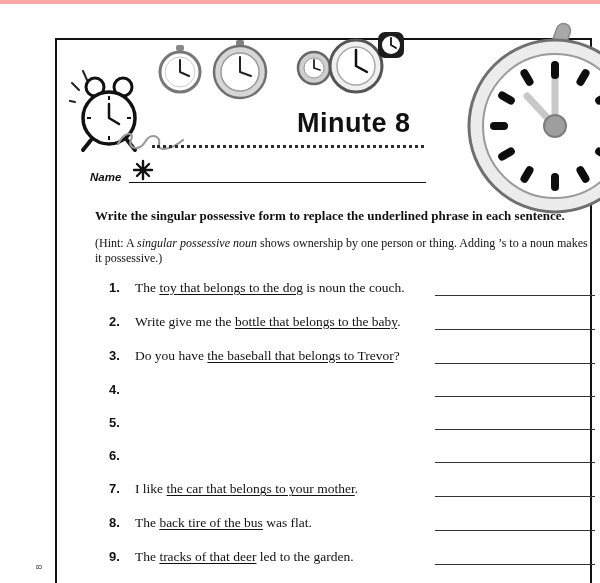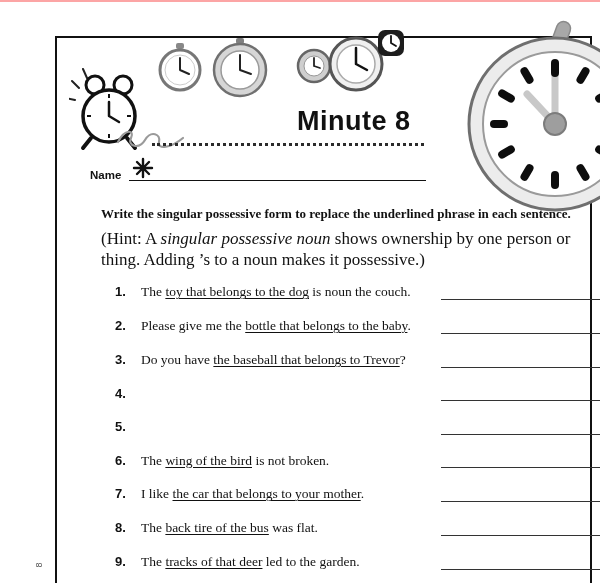--- a/index.html
+++ b/index.html
@@ -1,34 +1,34 @@
 <!DOCTYPE html>
 <html><head>
 <meta charset="utf-8">
 <style>
   * { margin:0; padding:0; box-sizing:border-box; }
   html,body { width:600px; height:583px; background:#fff; }
   body { font-family:"Liberation Serif", serif; color:#111; }
-  .page { position:relative; width:600px; height:583px; background:#fff; overflow:hidden; border-top:2px solid #fca5a5; }
+  .page { position:relative; width:600px; height:583px; background:#fff; overflow:hidden; border-top:4px solid #fca5a5; }
   .sheet { position:absolute; left:55px; top:34px; width:537px; height:566px; border:2.5px solid #111; background:#fff; }
   .deco { position:absolute; }
   .alarm       { left:12px;  top:30px;  }
   .squiggle    { left:56px;  top:86px;  }
   .clock-a     { left:99px;  top:4px;   }
   .clock-b     { left:154px; top:0px;   }
   .cluster     { left:237px; top:-10px; }
   .big-clock   { left:398px; top:-26px; }
   .title { position:absolute; left:240px; top:68px; font-family:"Liberation Sans", sans-serif; font-weight:700; font-size:27px; letter-spacing:.5px; color:#111; }
   .dotted { position:absolute; left:95px; top:105px; width:272px; border-bottom:3.5px dotted #2b2b2b; }
-  .name-row { position:absolute; left:33px; top:130px; display:flex; align-items:flex-end; }
+  .name-row { position:absolute; left:33px; top:130px; display:flex; align-items:flex-end;font-style:italic; }
   .name-label { font-family:"Liberation Sans", sans-serif; font-weight:700; font-size:11.5px; }
   .name-line { display:inline-block; width:297px; height:13px; margin-left:8px; border-bottom:1.5px solid #111; }
-  .content { position:absolute; left:44px; top:168px; width:500px; }
+  .content { position:absolute; left:38px; top:168px; width:500px; }
   .instr { font-weight:700; font-size:13px; line-height:1.3; }
-  .hint  { font-size:17px; line-height:1.25; margin-top:5px; }
+  .hint  { font-size:12px; line-height:1.25; margin-top:11px; }
   .questions { margin-top:14px; padding-left:14px; display:flex; flex-direction:column; gap:17px; }
   .q-row { display:flex; align-items:baseline; line-height:1.25; }
   .q-num { flex:none; width:26px; font-family:"Liberation Sans", sans-serif; font-weight:700; font-size:13px; }
   .q-text { font-size:13.5px; }
   .q-u { text-decoration:underline; text-underline-offset:2px; }
   .q-blank { flex:none; width:160px; margin-left:auto; align-self:flex-end; height:12px; margin-bottom:1px; border-bottom:1.2px solid #333; }
   .side-num { position:absolute; left:36px; top:558px; transform:rotate(-90deg); font-family:"Liberation Sans", sans-serif; font-size:9px; color:#555; }
 </style>
 </head>
 <body>
@@ -119,21 +119,21 @@
 
       <div class="questions">
   <div class="q-row">
     <span class="q-num">1.</span>
     <span class="q-text"><span class="q-pre">The </span><span class="q-u">toy that belongs to the dog</span><span class="q-post"> is noun the couch.</span></span>
     <span class="q-blank"></span>
   </div>
 
   <div class="q-row">
     <span class="q-num">2.</span>
-    <span class="q-text"><span class="q-pre">Please give me the </span><span class="q-u">bottle that belongs to the baby</span><span class="q-post">.</span></span>
+    <span class="q-text"><span class="q-pre">Write give me the </span><span class="q-u">bottle that belongs to the baby</span><span class="q-post">.</span></span>
     <span class="q-blank"></span>
   </div>
 
   <div class="q-row">
     <span class="q-num">3.</span>
     <span class="q-text"><span class="q-pre">Do you have </span><span class="q-u">the baseball that belongs to Trevor</span><span class="q-post">?</span></span>
     <span class="q-blank"></span>
   </div>
 
   <div class="q-row">
@@ -141,21 +141,20 @@
     <span class="q-blank"></span>
   </div>
 
   <div class="q-row">
     <span class="q-num">5.</span>
     <span class="q-blank"></span>
   </div>
 
   <div class="q-row">
     <span class="q-num">6.</span>
-    <span class="q-text"><span class="q-pre">The </span><span class="q-u">wing of the bird</span><span class="q-post"> is not broken.</span></span>
     <span class="q-blank"></span>
   </div>
 
   <div class="q-row">
     <span class="q-num">7.</span>
     <span class="q-text"><span class="q-pre">I like </span><span class="q-u">the car that belongs to your mother</span><span class="q-post">.</span></span>
     <span class="q-blank"></span>
   </div>
 
   <div class="q-row">

